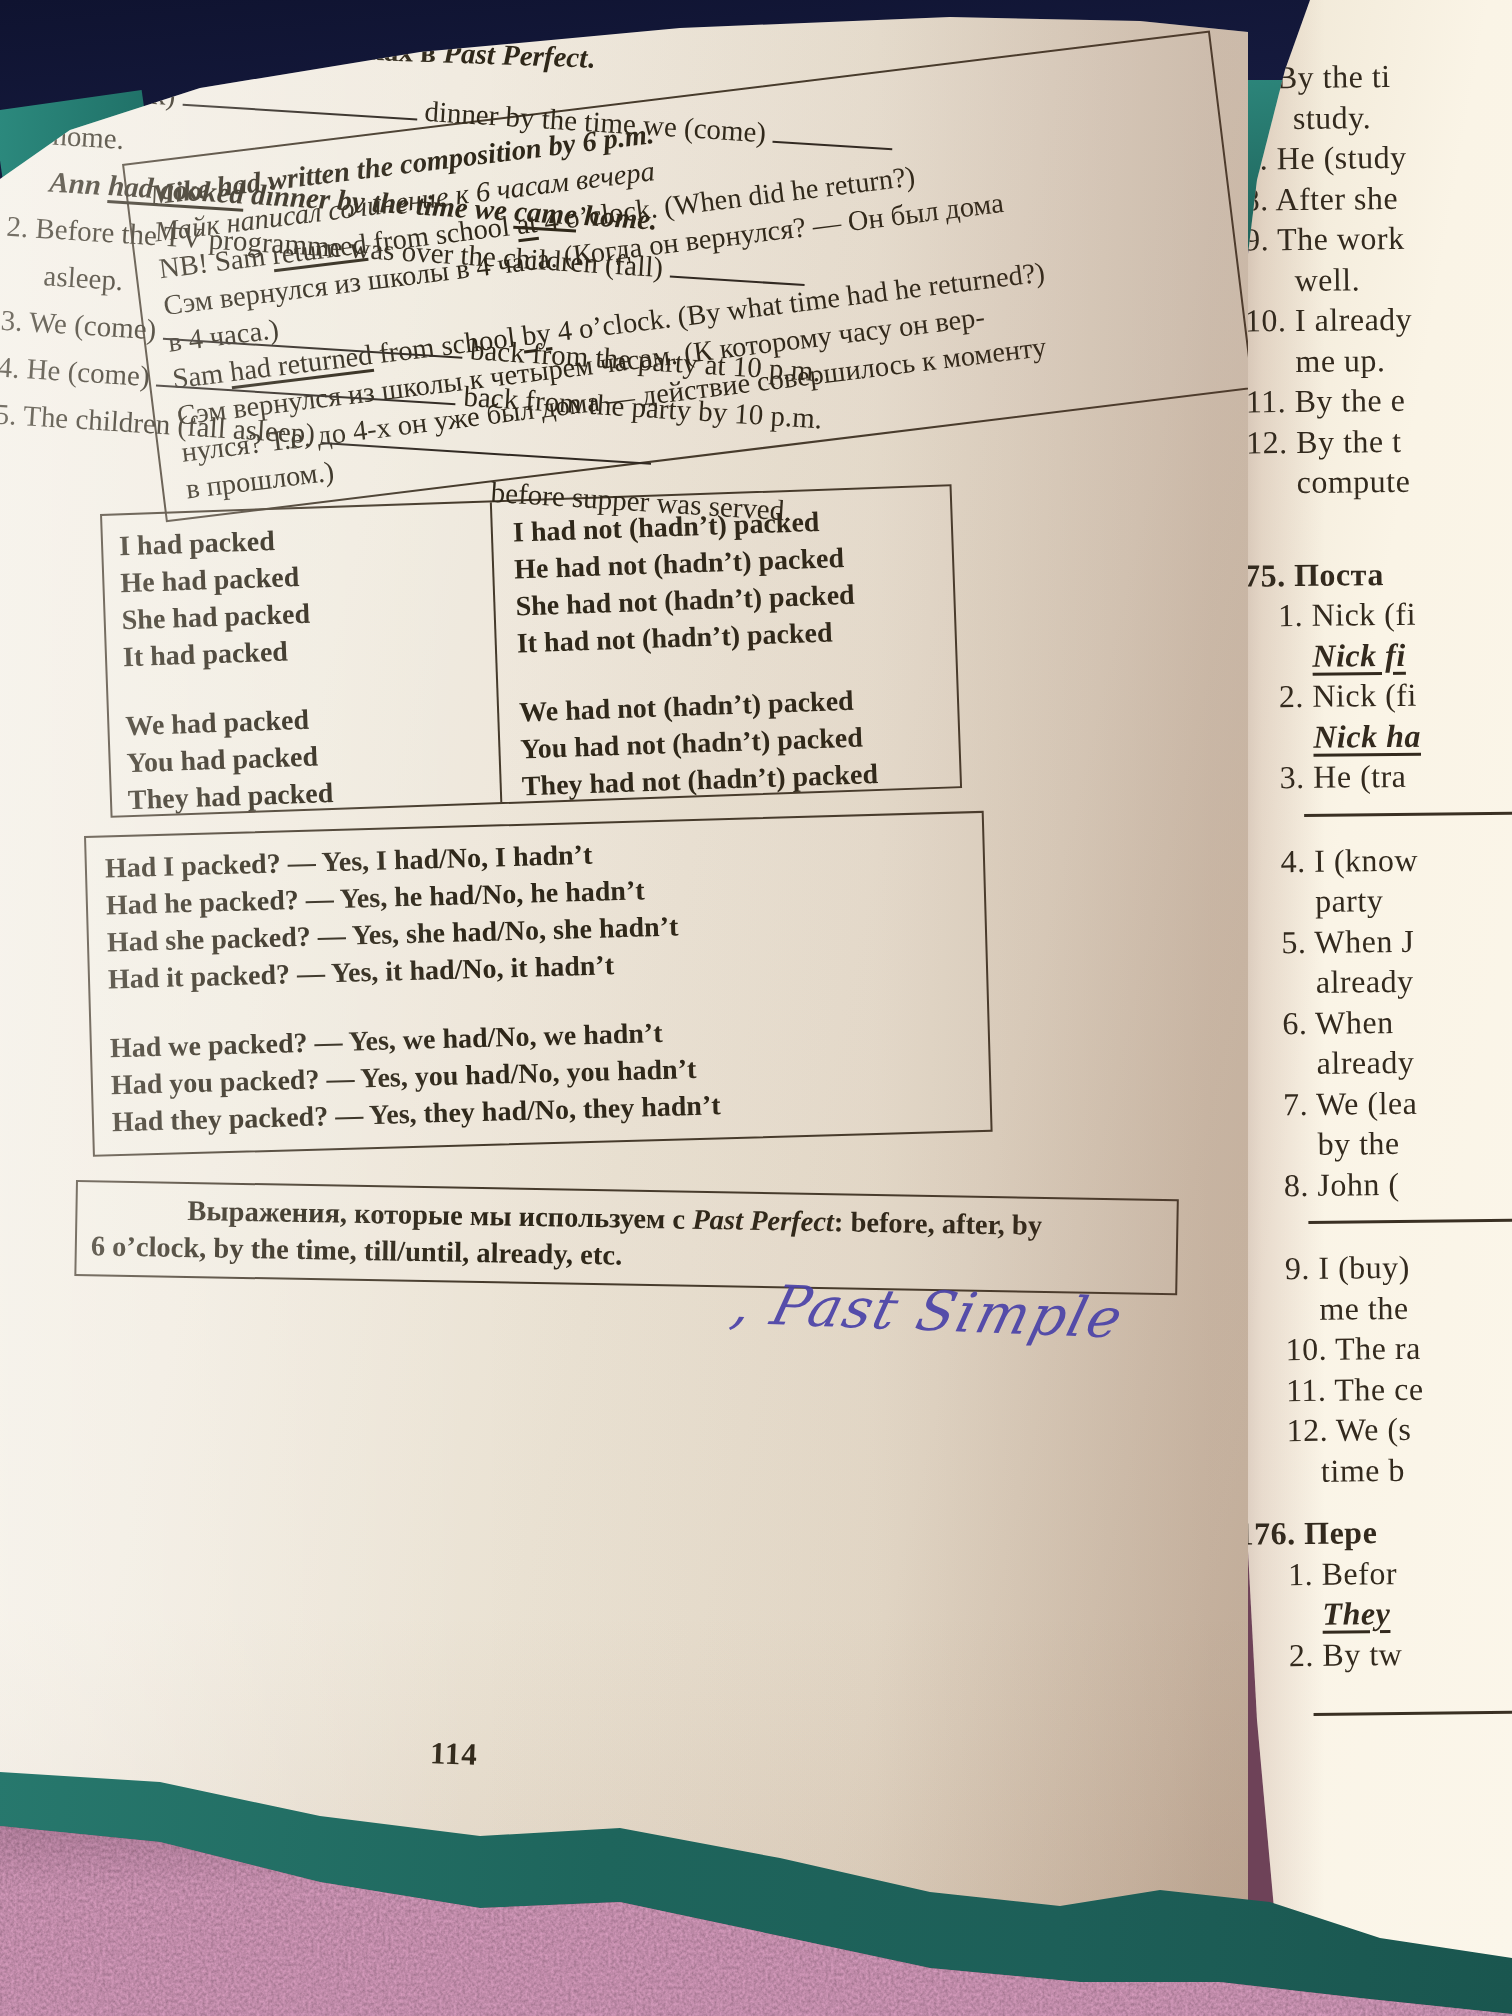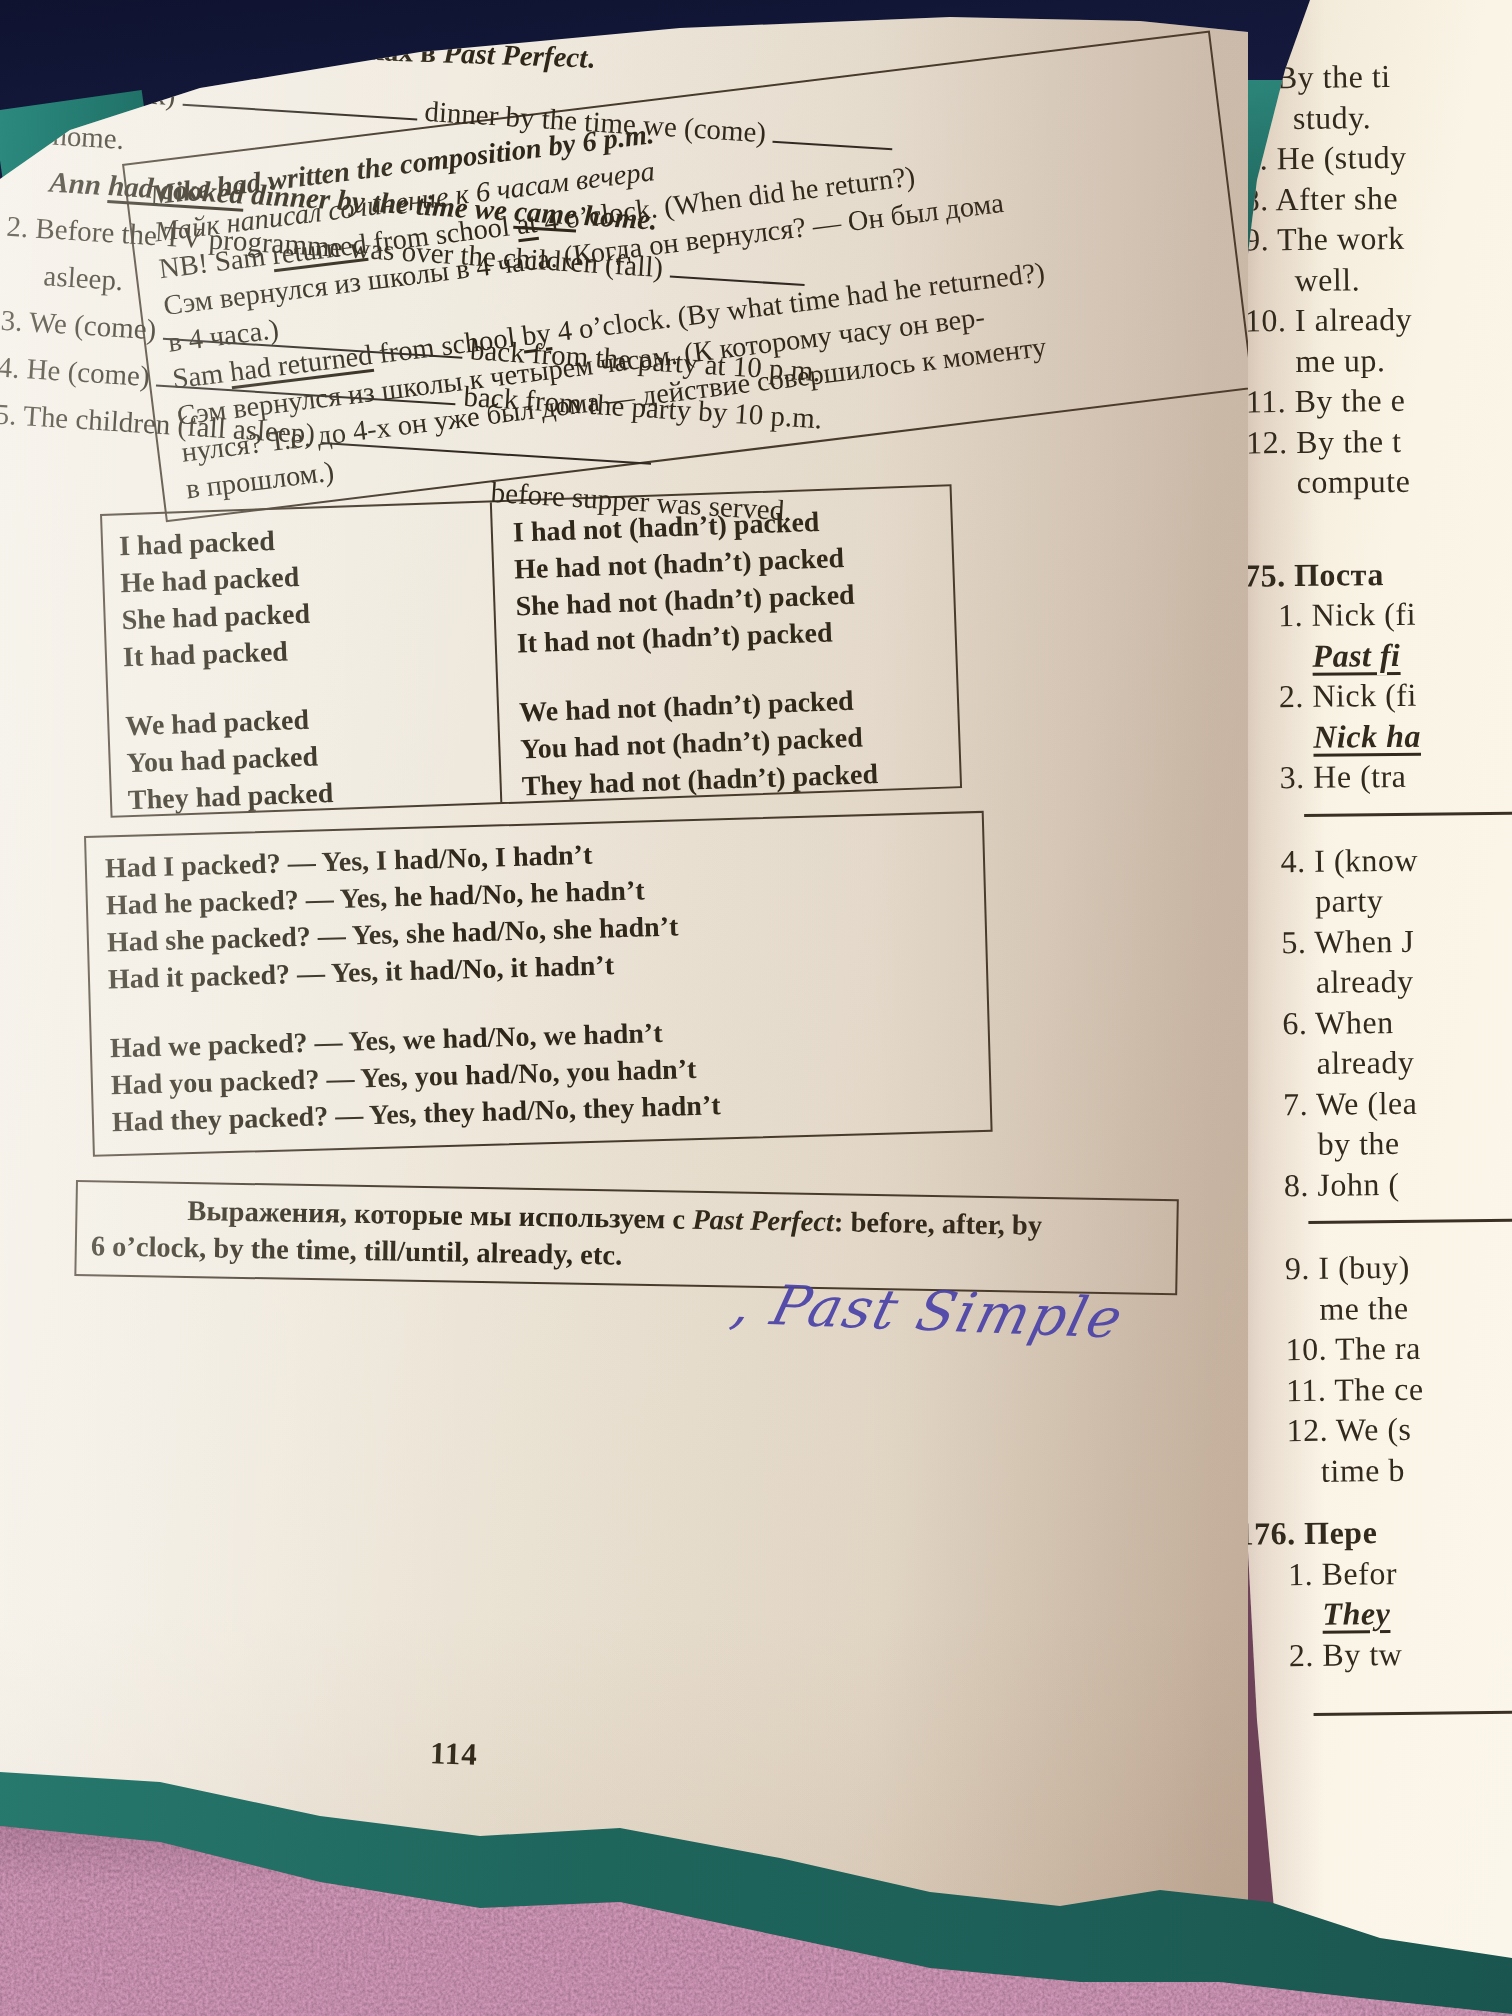--- a/index.html
+++ b/index.html
@@ -158,21 +158,21 @@
       <div class="line "><span class="seg ">9. The work</span></div>
       <div class="line ct"><span class="seg ">well.</span></div>
       <div class="line "><span class="seg ">10. I already</span></div>
       <div class="line ct"><span class="seg ">me up.</span></div>
       <div class="line "><span class="seg ">11. By the e</span></div>
       <div class="line "><span class="seg ">12. By the t</span></div>
       <div class="line ct"><span class="seg ">compute</span></div>
       <div class="line gap"></div>
       <div class="line hd"><span class="seg ">175. Поста</span></div>
       <div class="line it2"><span class="seg ">1. Nick (fi</span></div>
-      <div class="line ans"><span class="seg ">Past fi</span></div>
+      <div class="line ans"><span class="seg ">Nick fi</span></div>
       <div class="line it2"><span class="seg ">2. Nick (fi</span></div>
       <div class="line ans"><span class="seg ">Nick ha</span></div>
       <div class="line it2"><span class="seg ">3. He (tra</span></div>
       <div class="line rule"></div>
       <div class="line it2"><span class="seg ">4. I (know</span></div>
       <div class="line ct2"><span class="seg ">party</span></div>
       <div class="line it2"><span class="seg ">5. When J</span></div>
       <div class="line ct2"><span class="seg ">already</span></div>
       <div class="line it2"><span class="seg ">6. When</span></div>
       <div class="line ct2"><span class="seg ">already</span></div>

